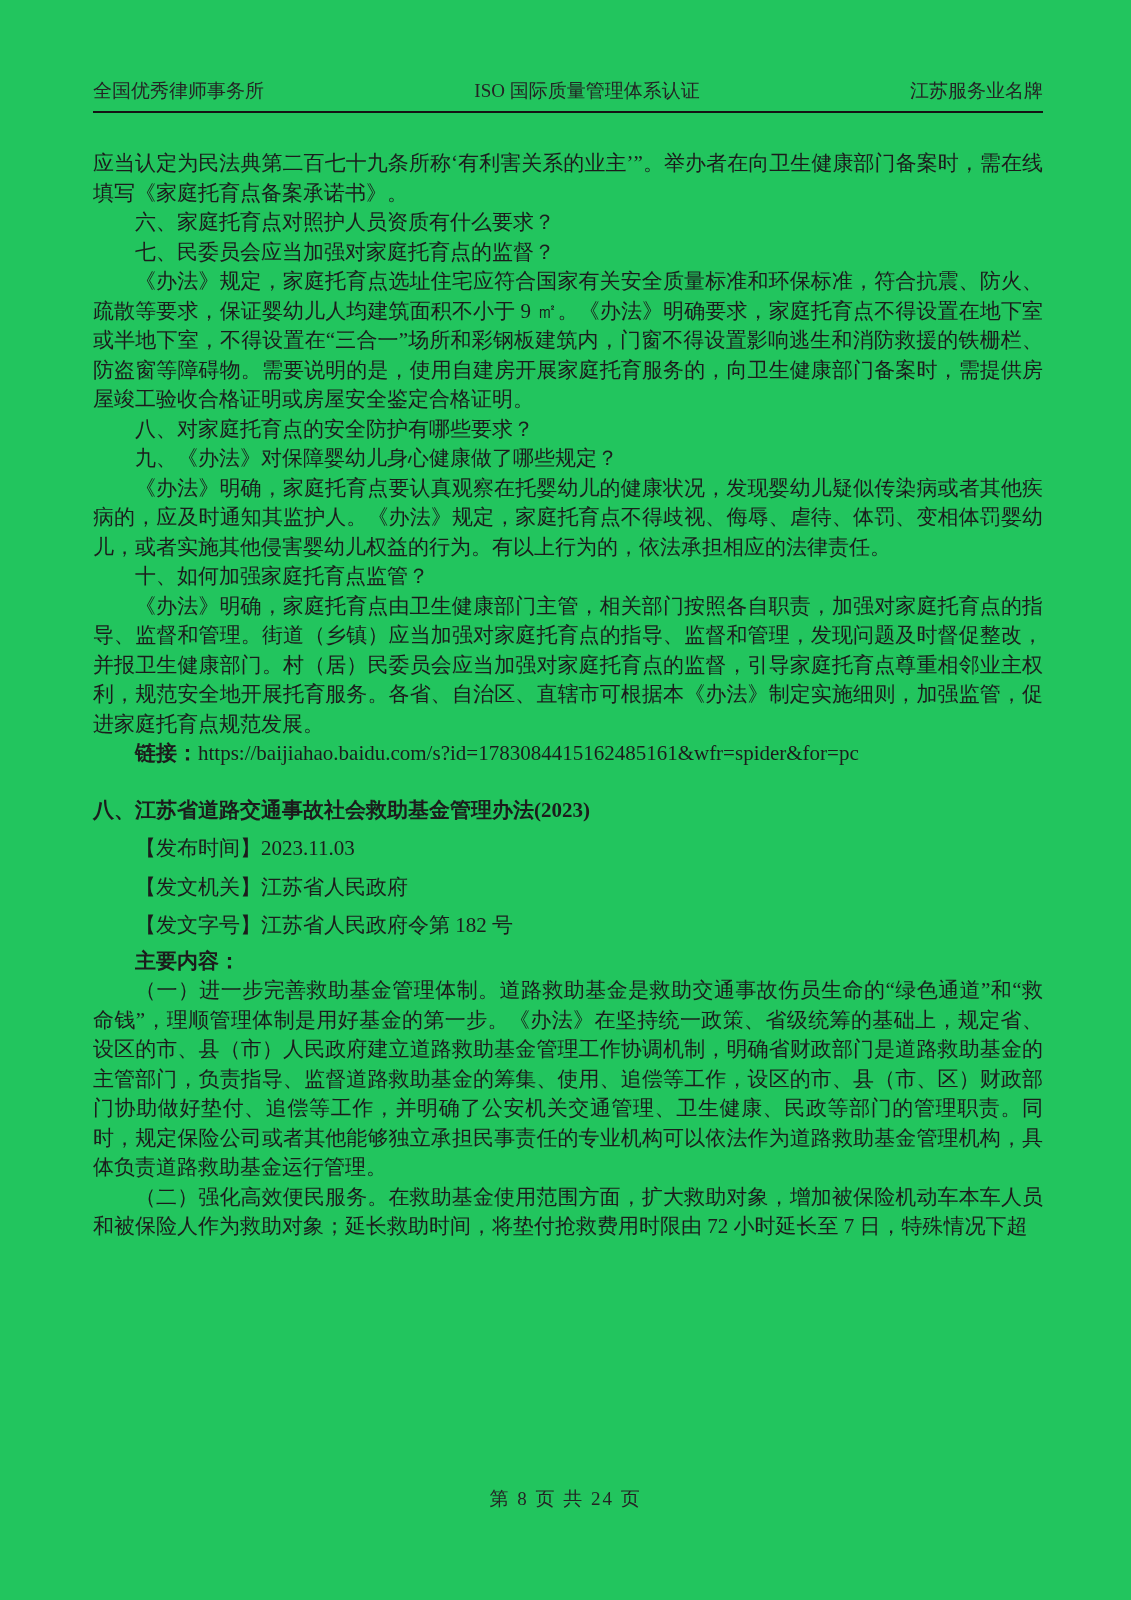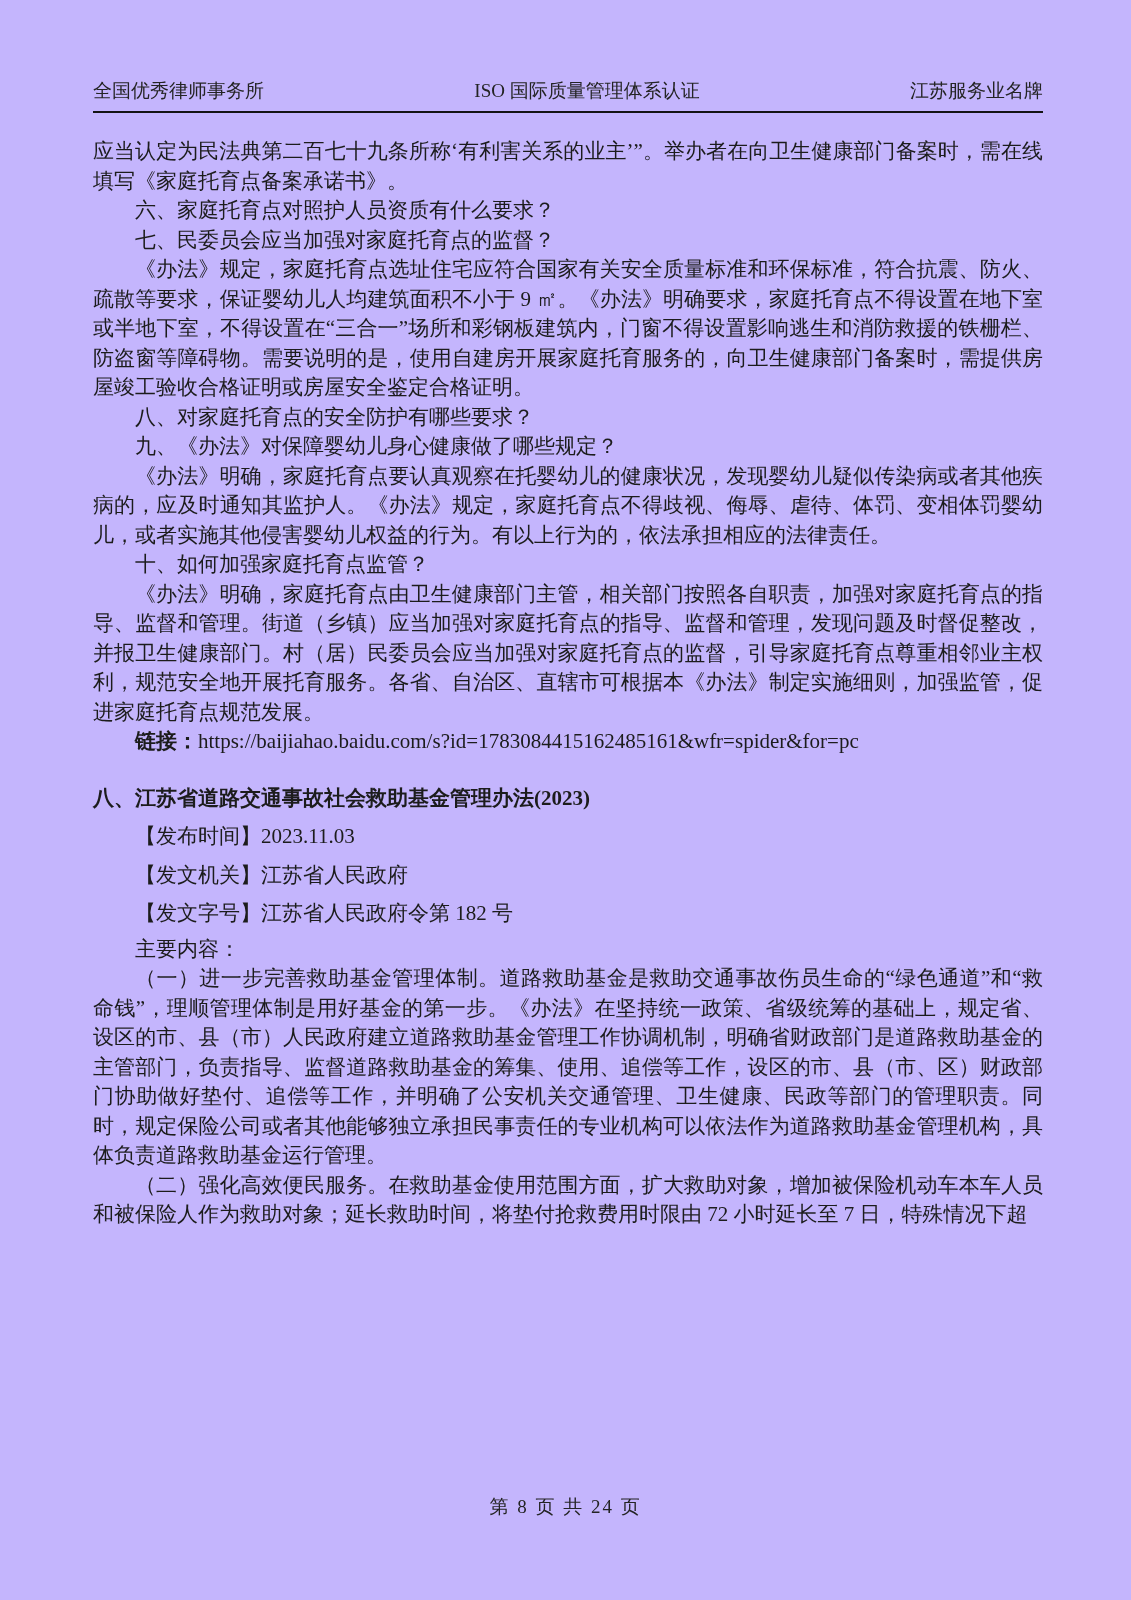--- a/index.html
+++ b/index.html
@@ -1,56 +1,56 @@
 <!DOCTYPE html>
 <html lang="zh"><head>
 <meta charset="utf-8">
 <style>
   html, body { margin: 0; padding: 0; background: #ffffff; }
   .page {
     position: relative;
     width: 1131px;
     height: 1600px;
-    background: #c4b5fd;
+    background: #22c55e;
     overflow: hidden;
     font-family: "Liberation Serif", "DejaVu Serif", serif;
     color: #1c1c1c;
   }
   .header {
     margin: 0 88px 0 93px;
     padding: 78px 0 7px 0;
     display: flex;
     justify-content: space-between;
     align-items: flex-end;
     font-size: 19px;
     color: #242424;
     border-bottom: 2px solid #141414;
   }
   .main {
     margin: 0 88px 0 93px;
-    padding-top: 24px;
+    padding-top: 36px;
     font-size: 21px;
     line-height: 29.5px;
     text-align: justify;
     color: #1c1c1c;
   }
   .main p { margin: 0; }
   .blk.cont { text-indent: 0; }
   .blk.body { text-indent: 42px; }
   .blk.h2 { font-weight: 700; text-indent: 0; margin-top: 27px; }
   .blk.meta { font-weight: 400; text-indent: 42px; margin-top: 9px; }
-  .blk.label-line { font-weight: 400; text-indent: 42px; margin-top: 6px; }
+  .blk.label-line { font-weight: 700; text-indent: 42px; margin-top: 6px; }
   .blk.link { text-indent: 42px; }
   .link-label { font-weight: 700; }
   .link-url { font-weight: 400; }
   .footer {
     position: absolute;
     left: 0;
     right: 0;
-    bottom: 80px;
+    bottom: 88px;
     text-align: center;
     font-size: 19px;
     color: #242424;
     letter-spacing: 2px;
   }
 </style>
 </head>
 <body>
 
 <div class="page">

